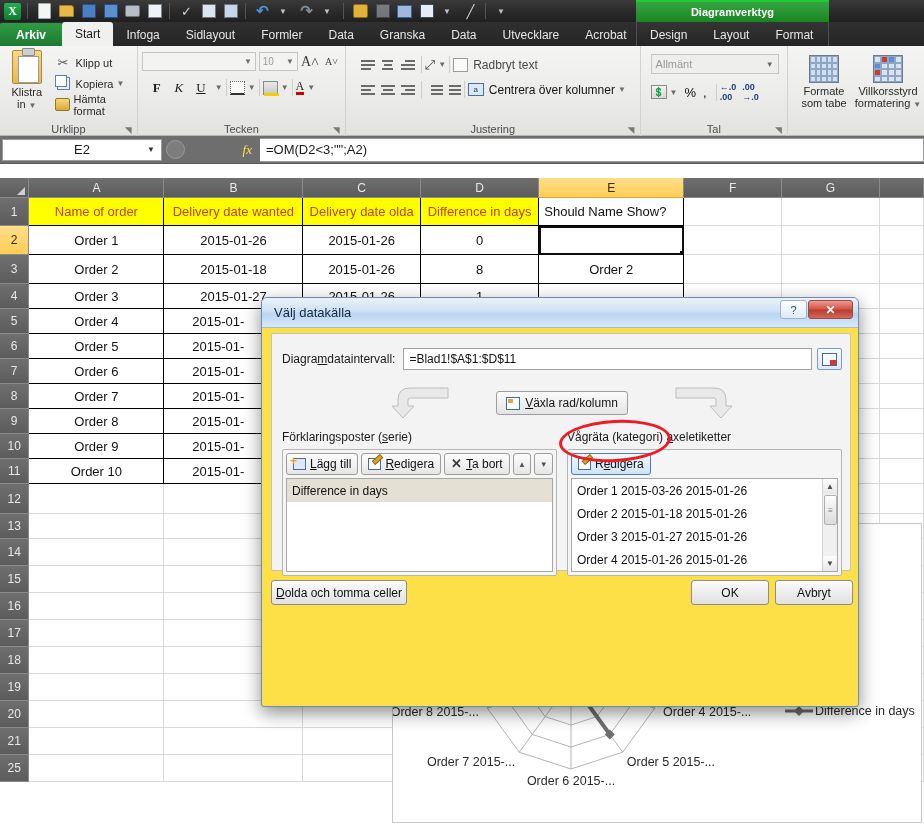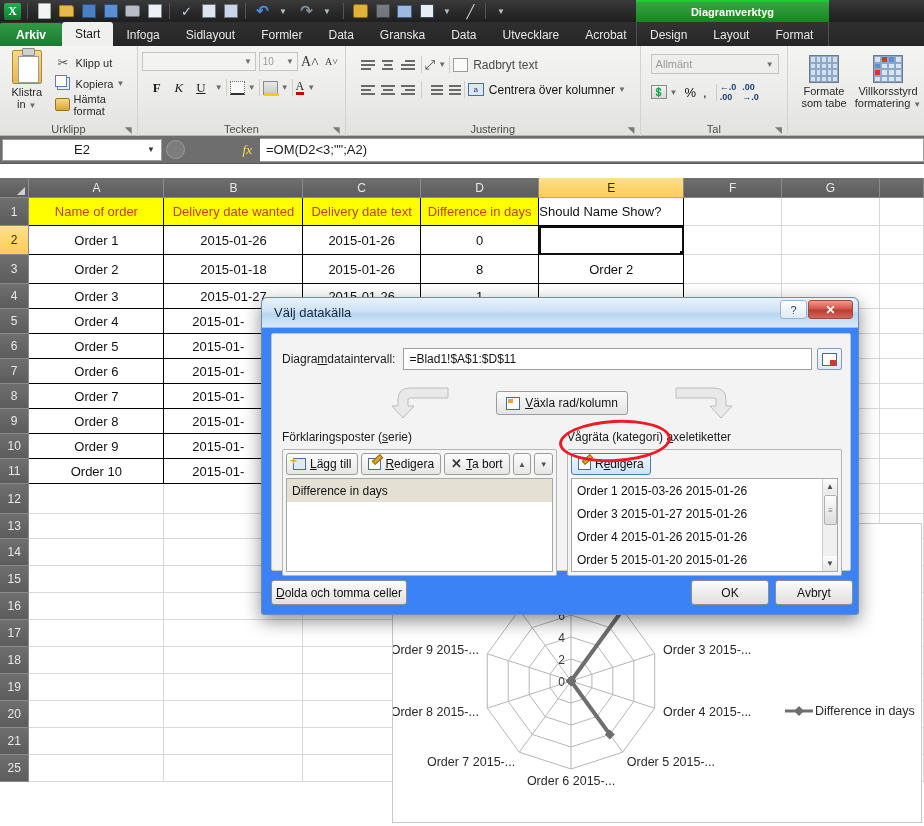--- a/index.html
+++ b/index.html
@@ -234,22 +234,22 @@
 
   
   .chart-obj {
     position:absolute; left:392px; top:523px; width:530px; height:300px;
     background:#fff; border:1px solid #c8c8c8;
   }
   .chart-svg { position:absolute; left:0; top:0; }
 
   
   .dlg {
-    position:absolute; left:261px; top:297px; width:598px; height:318px;
-    background:#3b82f6; border:1px solid #6b8cb5; border-radius:6px 6px 3px 3px;
+    position:absolute; left:261px; top:297px; width:598px; height:410px;
+    background:#fde047; border:1px solid #6b8cb5; border-radius:6px 6px 3px 3px;
     box-shadow: 0 6px 18px rgba(0,0,0,0.45);
   }
   .dlg-title {
     height:30px; background: linear-gradient(180deg,#e9f2fb 0%,#cfe2f5 45%,#b9d6f0 55%,#d8e9fa 100%);
     border-radius:5px 5px 0 0; border-bottom:1px solid #9fbfdf;
     display:flex; align-items:center; padding-left:12px; position:relative;
     font-size:13px; color:#14293d;
   }
   .dlg-btns { position:absolute; right:5px; top:2px; display:flex; gap:1px; }
   .help-btn {
@@ -673,23 +673,23 @@
       <div class="colhdr sel" style="width:148px">E</div>
       <div class="colhdr" style="width:100px">F</div>
       <div class="colhdr" style="width:100px">G</div>
       <div class="colhdr" style="width:45px"></div>
     </div>
 
     <div class="grid-row">
       <div class="rowhdr" style="height:28px">1</div>
       <div class="cell hdr" style="width:138px;height:28px">Name of order</div>
       <div class="cell hdr" style="width:142px;height:28px">Delivery date wanted</div>
-      <div class="cell hdr" style="width:120px;height:28px">Delivery date text</div>
+      <div class="cell hdr" style="width:120px;height:28px">Delivery date olda</div>
       <div class="cell hdr" style="width:121px;height:28px">Difference in days</div>
-      <div class="cell databorder" style="width:148px;height:28px;justify-content:flex-start;">Should Name Show?</div>
+      <div class="cell databorder" style="width:148px;height:28px;justify-content:flex-start;padding-left:5px">Should Name Show?</div>
       <div class="cell empty" style="width:100px;height:28px"></div>
       <div class="cell empty" style="width:100px;height:28px"></div>
       <div class="cell empty" style="width:45px;height:28px"></div>
     </div>
 
     <div class="grid-row">
       <div class="rowhdr sel" style="height:29px">2</div>
       <div class="cell databorder" style="width:138px;height:29px">Order 1</div>
       <div class="cell databorder" style="width:142px;height:29px">2015-01-26</div>
       <div class="cell databorder" style="width:120px;height:29px">2015-01-26</div>
@@ -1051,20 +1051,21 @@
           <div class="pane-label"><span>Vågräta (kategori) </span><span class="u">a</span><span>xeletiketter</span></div>
           <div class="pane-box">
             <div class="pane-toolbar">
               <div class="tb-btn sel">
                 <span class="ic-edit"></span>
                 <span>R<span class="u">e</span>digera</span>
               </div>
             </div>
             <div class="listbox short">
               <div class="li" style="padding-right:17px">Order 1 2015-03-26 2015-01-26</div>
+              <div class="li" style="padding-right:17px">Order 2 2015-01-18 2015-01-26</div>
               <div class="li" style="padding-right:17px">Order 3 2015-01-27 2015-01-26</div>
               <div class="li" style="padding-right:17px">Order 4 2015-01-26 2015-01-26</div>
               <div class="li" style="padding-right:17px">Order 5 2015-01-20 2015-01-26</div>
               <div class="sbar">
                 <div class="sarrow">▲</div>
                 <div class="sarrow">▼</div>
                 <div class="sthumb">≡</div>
               </div>
             </div>
           </div>

